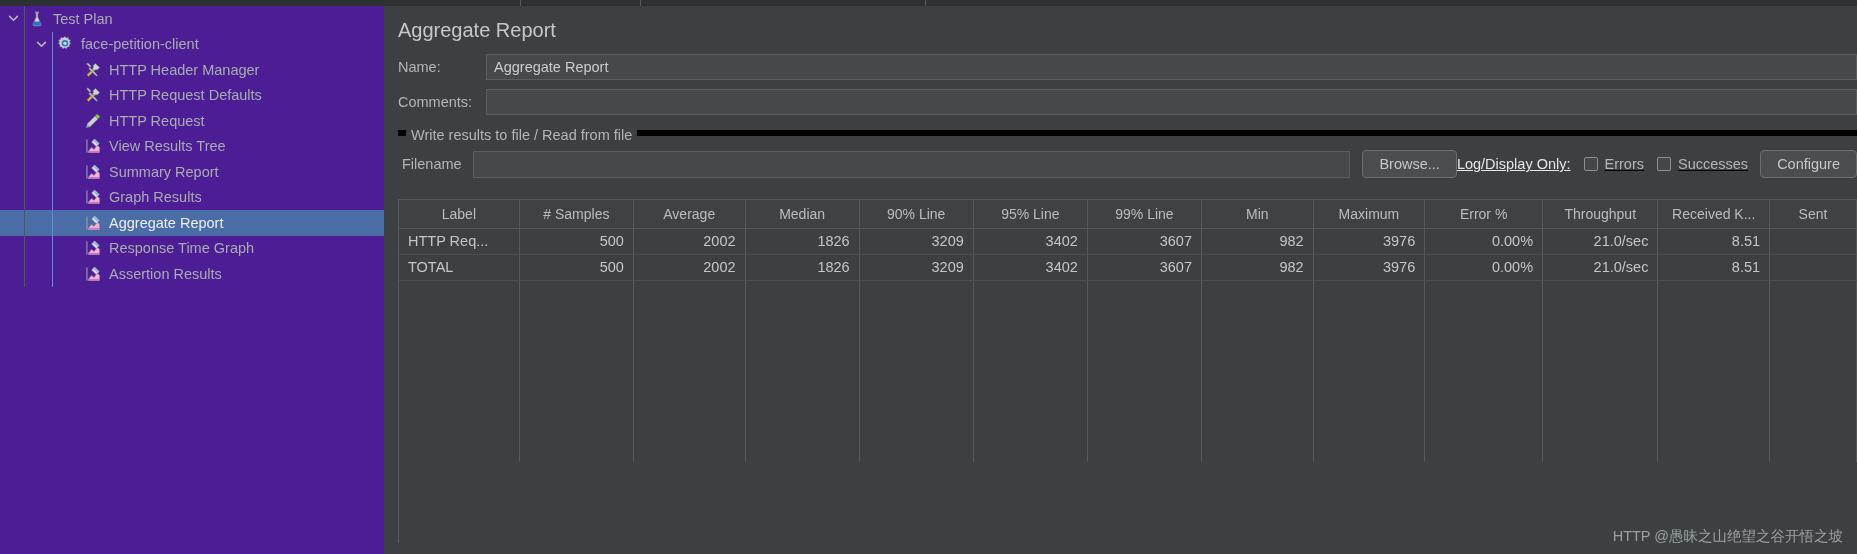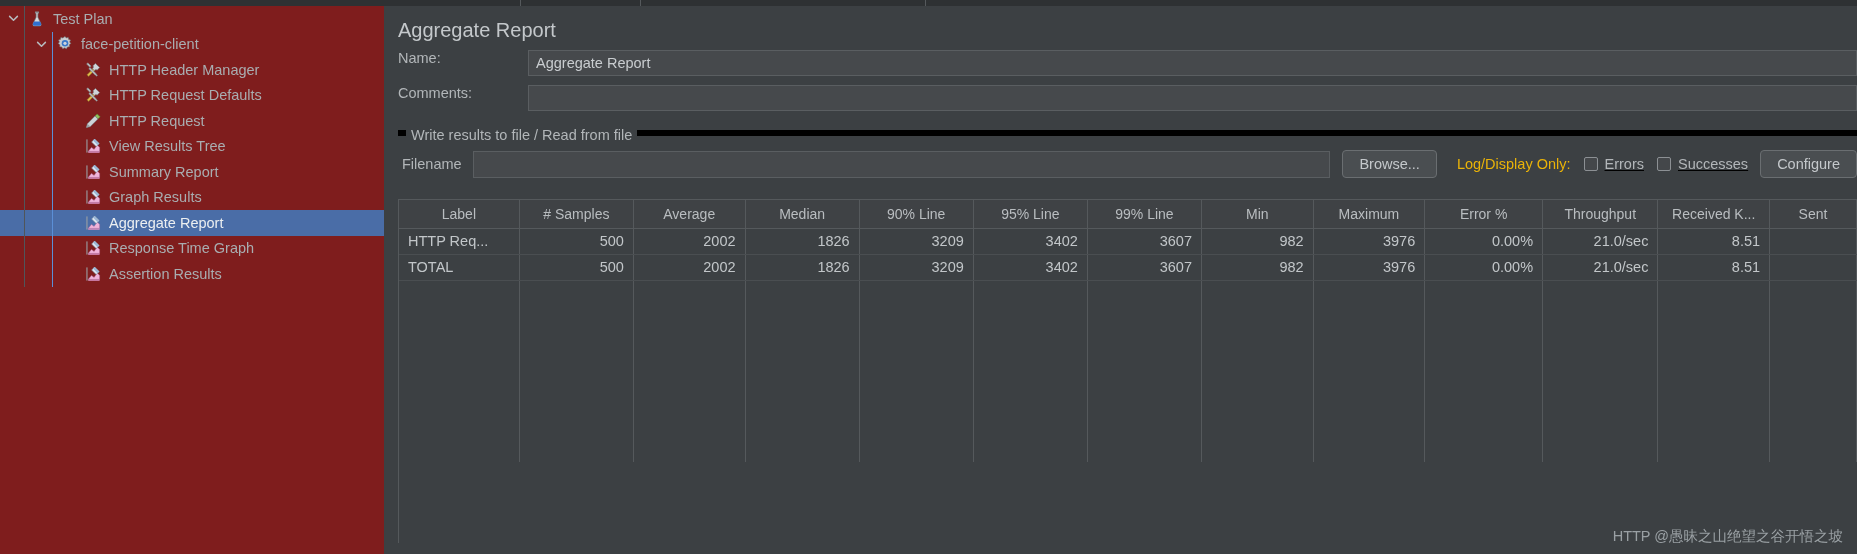--- a/index.html
+++ b/index.html
@@ -25,21 +25,21 @@
   }
   .top-strip .seam {
     position: absolute; top: 0; width: 1px; height: 6px;
     background: #55595c;
   }
 
   
   .sidebar {
     position: relative;
     width: 384px; height: 554px;
-    background: #7f1d1d;
+    background: #4c1d95;
     padding-top: 6px;
     flex: 0 0 384px;
   }
   .tree { position: relative; width: 100%; }
   .tree-row {
     position: relative;
     height: 25.5px;
     display: flex;
     align-items: center;
     white-space: nowrap;
@@ -104,24 +104,23 @@
   .main-inner { position: relative; padding: 0 0 0 14px; }
 
   .page-title {
     color: #c4c8cb;
     font-size: 20px;
     padding: 13px 0 0 0;
     height: 44px;
   }
 
   .field-row {
-    display: flex; 
+    display: flex; align-items: center;
     height: 33px;
     margin-bottom: 2px;
-    gap: 42px;
   }
   .field-label {
     color: #b2b6b9;
     font-size: 14.5px;
     width: 88px;
     flex: 0 0 88px;
   }
   .field-input {
     flex: 1 1 auto;
     height: 26px;
@@ -185,25 +184,26 @@
     border-radius: 4px;
     color: #c4c8cb;
     font-size: 14.5px;
     font-family: "Liberation Sans", sans-serif;
     padding: 0 16px;
     margin-left: 12px;
     cursor: pointer;
     white-space: nowrap;
   }
   .logdisplay-label {
-    color: #eab308;
-    font-size: 14.5px;
-    margin-left: 20px;
+    color: #e5e5e5;
+    font-size: 14.5px;
+    margin-left: 0;
     flex: 0 0 auto;
     white-space: nowrap;
+    text-decoration: underline;
   }
   .check-wrap {
     display: flex; align-items: center;
     margin-left: 13px;
     flex: 0 0 auto;
     white-space: nowrap;
     text-decoration: underline;
   }
   .checkbox {
     width: 14px; height: 14px;

